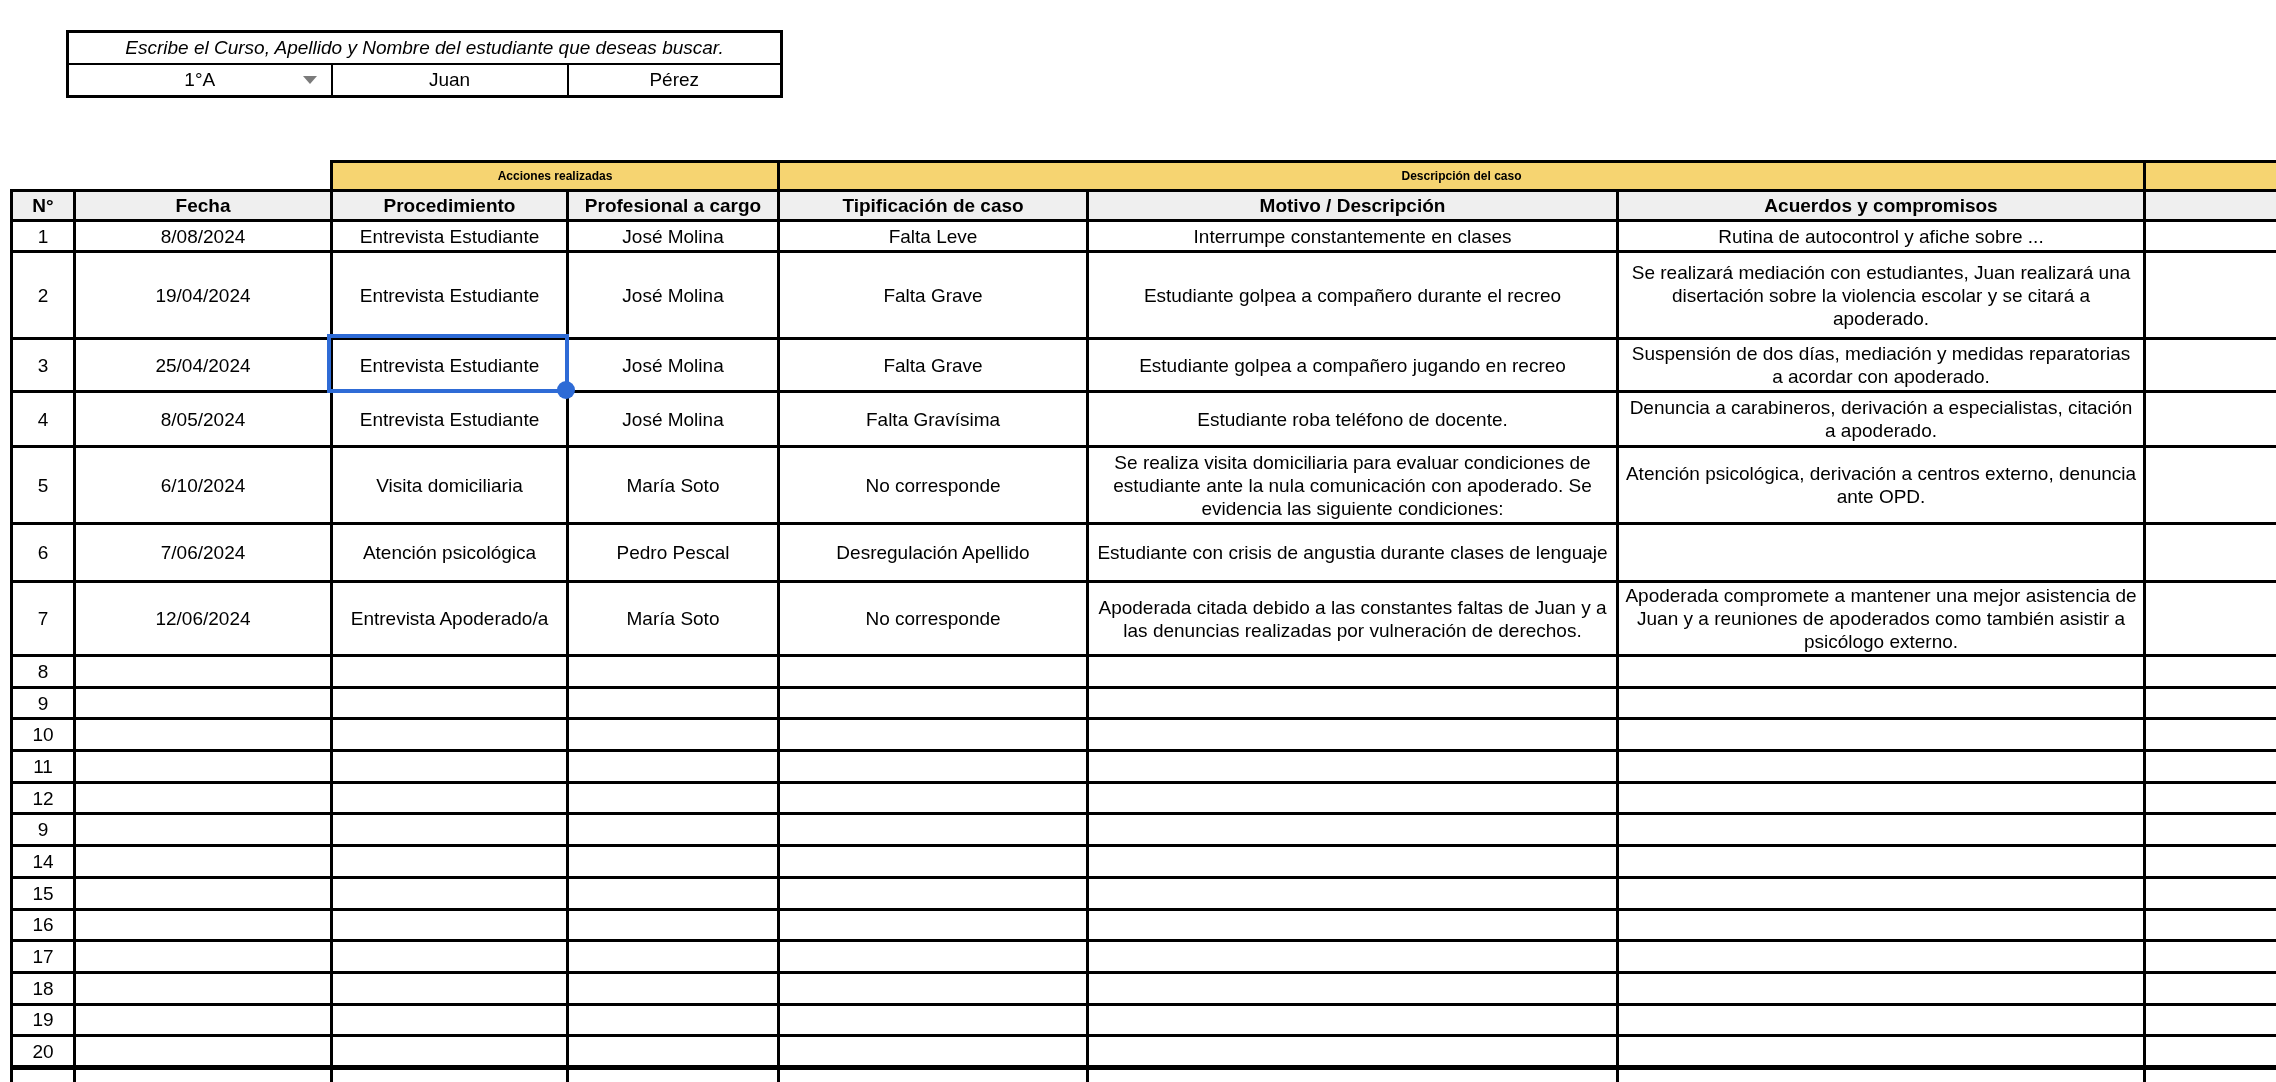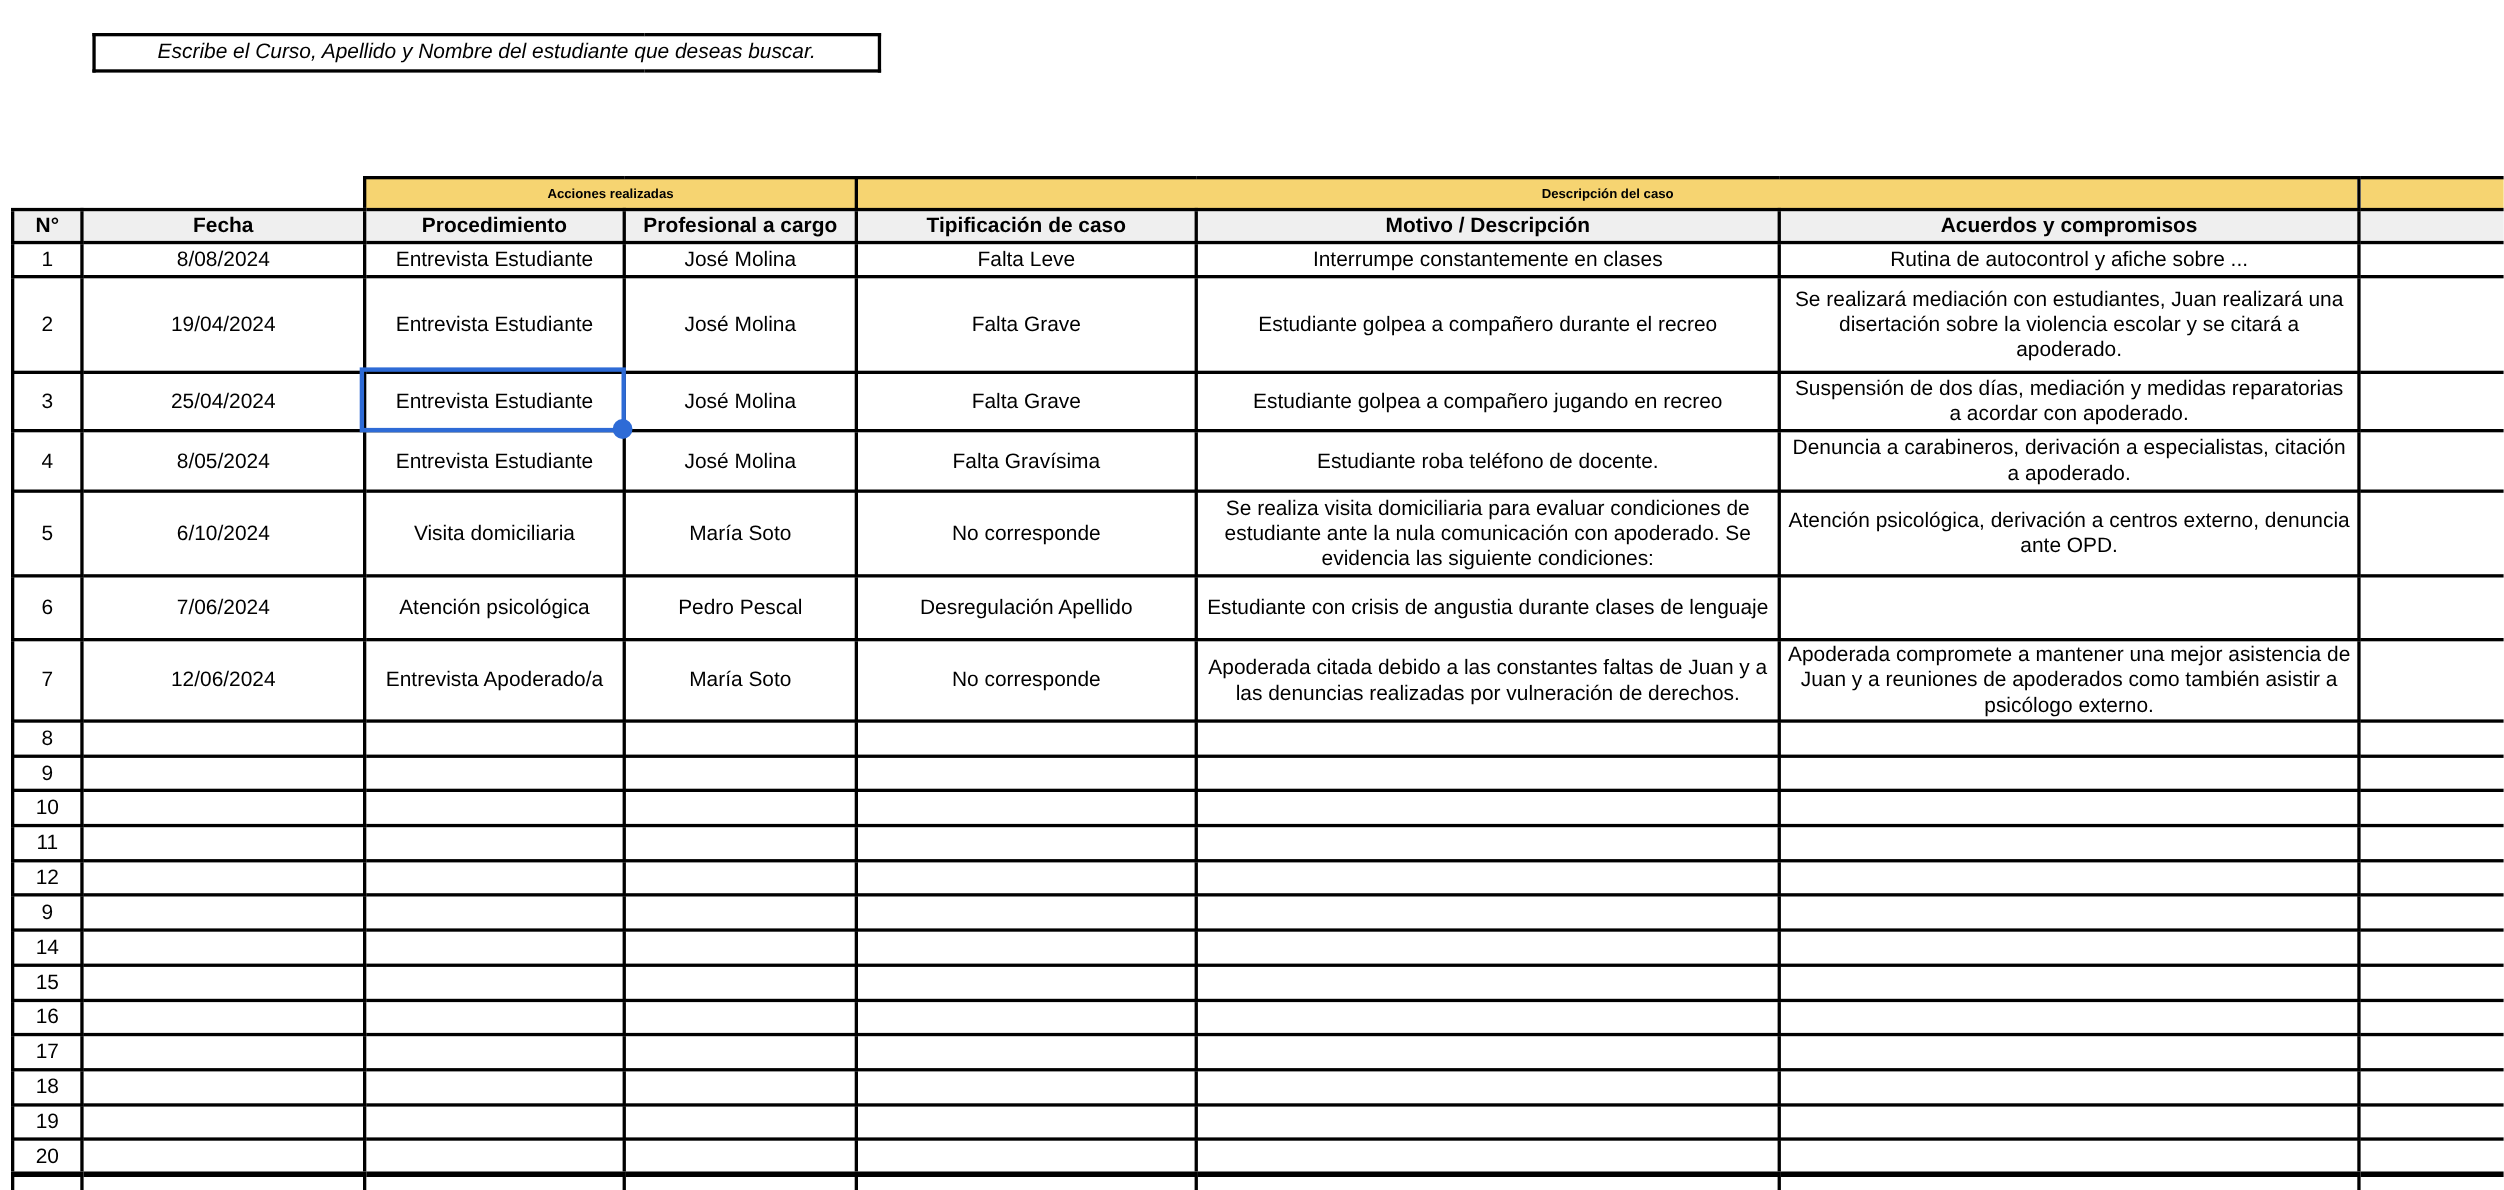--- a/index.html
+++ b/index.html
@@ -6,21 +6,20 @@
   body{
     width:2276px;height:1082px;position:relative;background:#fff;color:#000;
     font-family:"Liberation Sans",sans-serif;
   }
 
   
   table.search{
     position:absolute;left:66px;top:30px;
     border-collapse:collapse;table-layout:fixed;width:714px;
     border:3px solid #000;
-    margin-left:18px;
   }
   table.search td{
     border:2px solid #000;height:30px;padding:0 4px;
     text-align:center;vertical-align:middle;font-size:19px;position:relative;
   }
   table.search td.instr{font-style:italic;}
   table.search td.shead{font-weight:bold;}
   .dd-arrow{
     position:absolute;right:14px;top:11px;width:0;height:0;
     border-left:7px solid transparent;border-right:7px solid transparent;
@@ -68,20 +67,28 @@
 
 <table class="search">
   <colgroup>
       <col style="width:264px">
       <col style="width:236px">
       <col style="width:214px">
     </colgroup>
   <tbody>
       <tr>
     <td colspan="3" class="instr">Escribe el Curso, Apellido y Nombre del estudiante que deseas buscar.</td>
+  </tr>
+  <tr>
+    <td>
+      <span>1°A</span>
+      <span class="dd-arrow"></span>
+    </td>
+    <td>Juan</td>
+    <td>Pérez</td>
   </tr>
 </tbody>
   </table>
 
 <table class="main">
   <colgroup>
     <col style="width:63px">
       <col style="width:257px">
       <col style="width:236px">
       <col style="width:211px">

